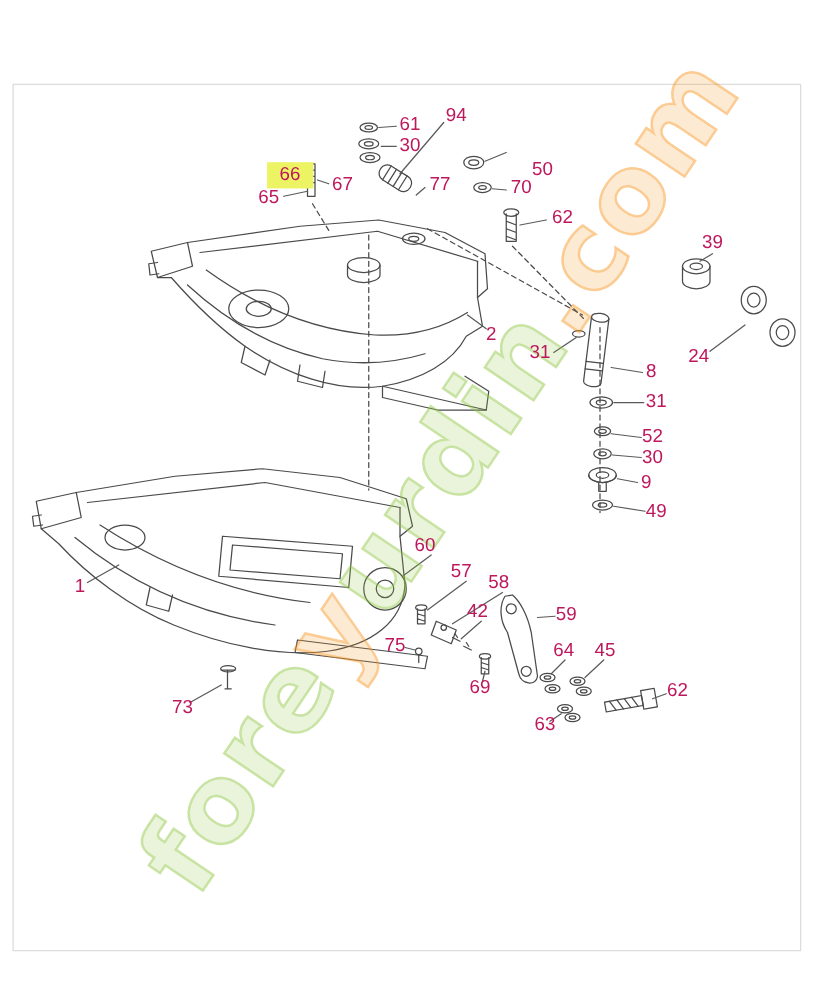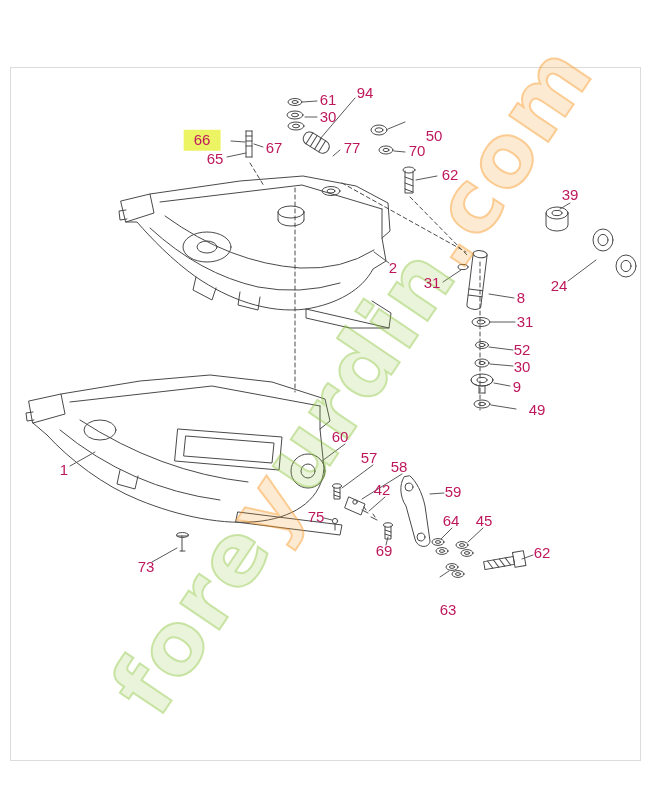--- a/index.html
+++ b/index.html
@@ -227,44 +227,44 @@
     </g>
   </svg>
 
   <div class="watermark"><span style="color: rgba(141, 198, 63, 0.35); -webkit-text-stroke: 2px rgba(141, 198, 63, 0.85);">fore</span><span style="color: rgba(247, 148, 29, 0.35); -webkit-text-stroke: 2px rgba(247, 148, 29, 0.85);">y</span><span style="color: rgba(141, 198, 63, 0.35); -webkit-text-stroke: 2px rgba(141, 198, 63, 0.85);">urdin</span><span style="color: rgba(247, 148, 29, 0.35); -webkit-text-stroke: 2px rgba(247, 148, 29, 0.85);">.com</span></div>
 
   <div>
       <div class="part-label" style="left: 328px; top: 100px;">61</div>
       <div class="part-label" style="left: 365px; top: 93px;">94</div>
       <div class="part-label" style="left: 328px; top: 117px;">30</div>
       <div class="part-label" style="left: 417px; top: 136px; margin-left: 17px;">50</div>
-      <div class="part-label highlight" style="left: 202px; top: 140px;">66</div>
+      <div class="part-label highlight" style="left: 232px; top: 140px;">66</div>
       <div class="part-label" style="left: 274px; top: 148px;">67</div>
       <div class="part-label" style="left: 215px; top: 159px; text-align: center;">65</div>
       <div class="part-label" style="left: 352px; top: 148px;">77</div>
       <div class="part-label" style="left: 417px; top: 151px;">70</div>
       <div class="part-label" style="left: 450px; top: 175px;">62</div>
       <div class="part-label" style="left: 393px; top: 268px;">2</div>
       <div class="part-label" style="left: 432px; top: 283px;">31</div>
       <div class="part-label" style="left: 570px; top: 195px;">39</div>
       <div class="part-label" style="left: 521px; top: 298px;">8</div>
       <div class="part-label" style="left: 559px; top: 286px;">24</div>
       <div class="part-label" style="left: 525px; top: 322px;">31</div>
       <div class="part-label" style="left: 522px; top: 350px;">52</div>
       <div class="part-label" style="left: 522px; top: 367px;">30</div>
       <div class="part-label" style="left: 517px; top: 387px;">9</div>
-      <div class="part-label" style="left: 525px; top: 410px; margin-left: 12px;">49</div>
+      <div class="part-label" style="left: 525px; top: 410px;">49</div>
       <div class="part-label" style="left: 340px; top: 437px;">60</div>
       <div class="part-label" style="left: 369px; top: 458px;">57</div>
       <div class="part-label" style="left: 399px; top: 467px;">58</div>
       <div class="part-label" style="left: 382px; top: 490px;">42</div>
       <div class="part-label" style="left: 453px; top: 492px;">59</div>
       <div class="part-label" style="left: 316px; top: 517px;">75</div>
       <div class="part-label" style="left: 64px; top: 470px;">1</div>
       <div class="part-label" style="left: 384px; top: 551px;">69</div>
       <div class="part-label" style="left: 451px; top: 521px;">64</div>
       <div class="part-label" style="left: 484px; top: 521px;">45</div>
       <div class="part-label" style="left: 542px; top: 553px;">62</div>
-      <div class="part-label" style="left: 448px; top: 580px; margin-top: 30px;">63</div>
+      <div class="part-label" style="left: 436px; top: 580px;">63</div>
       <div class="part-label" style="left: 146px; top: 567px;">73</div>
     </div>
 
 </div>
 
 </body></html>

